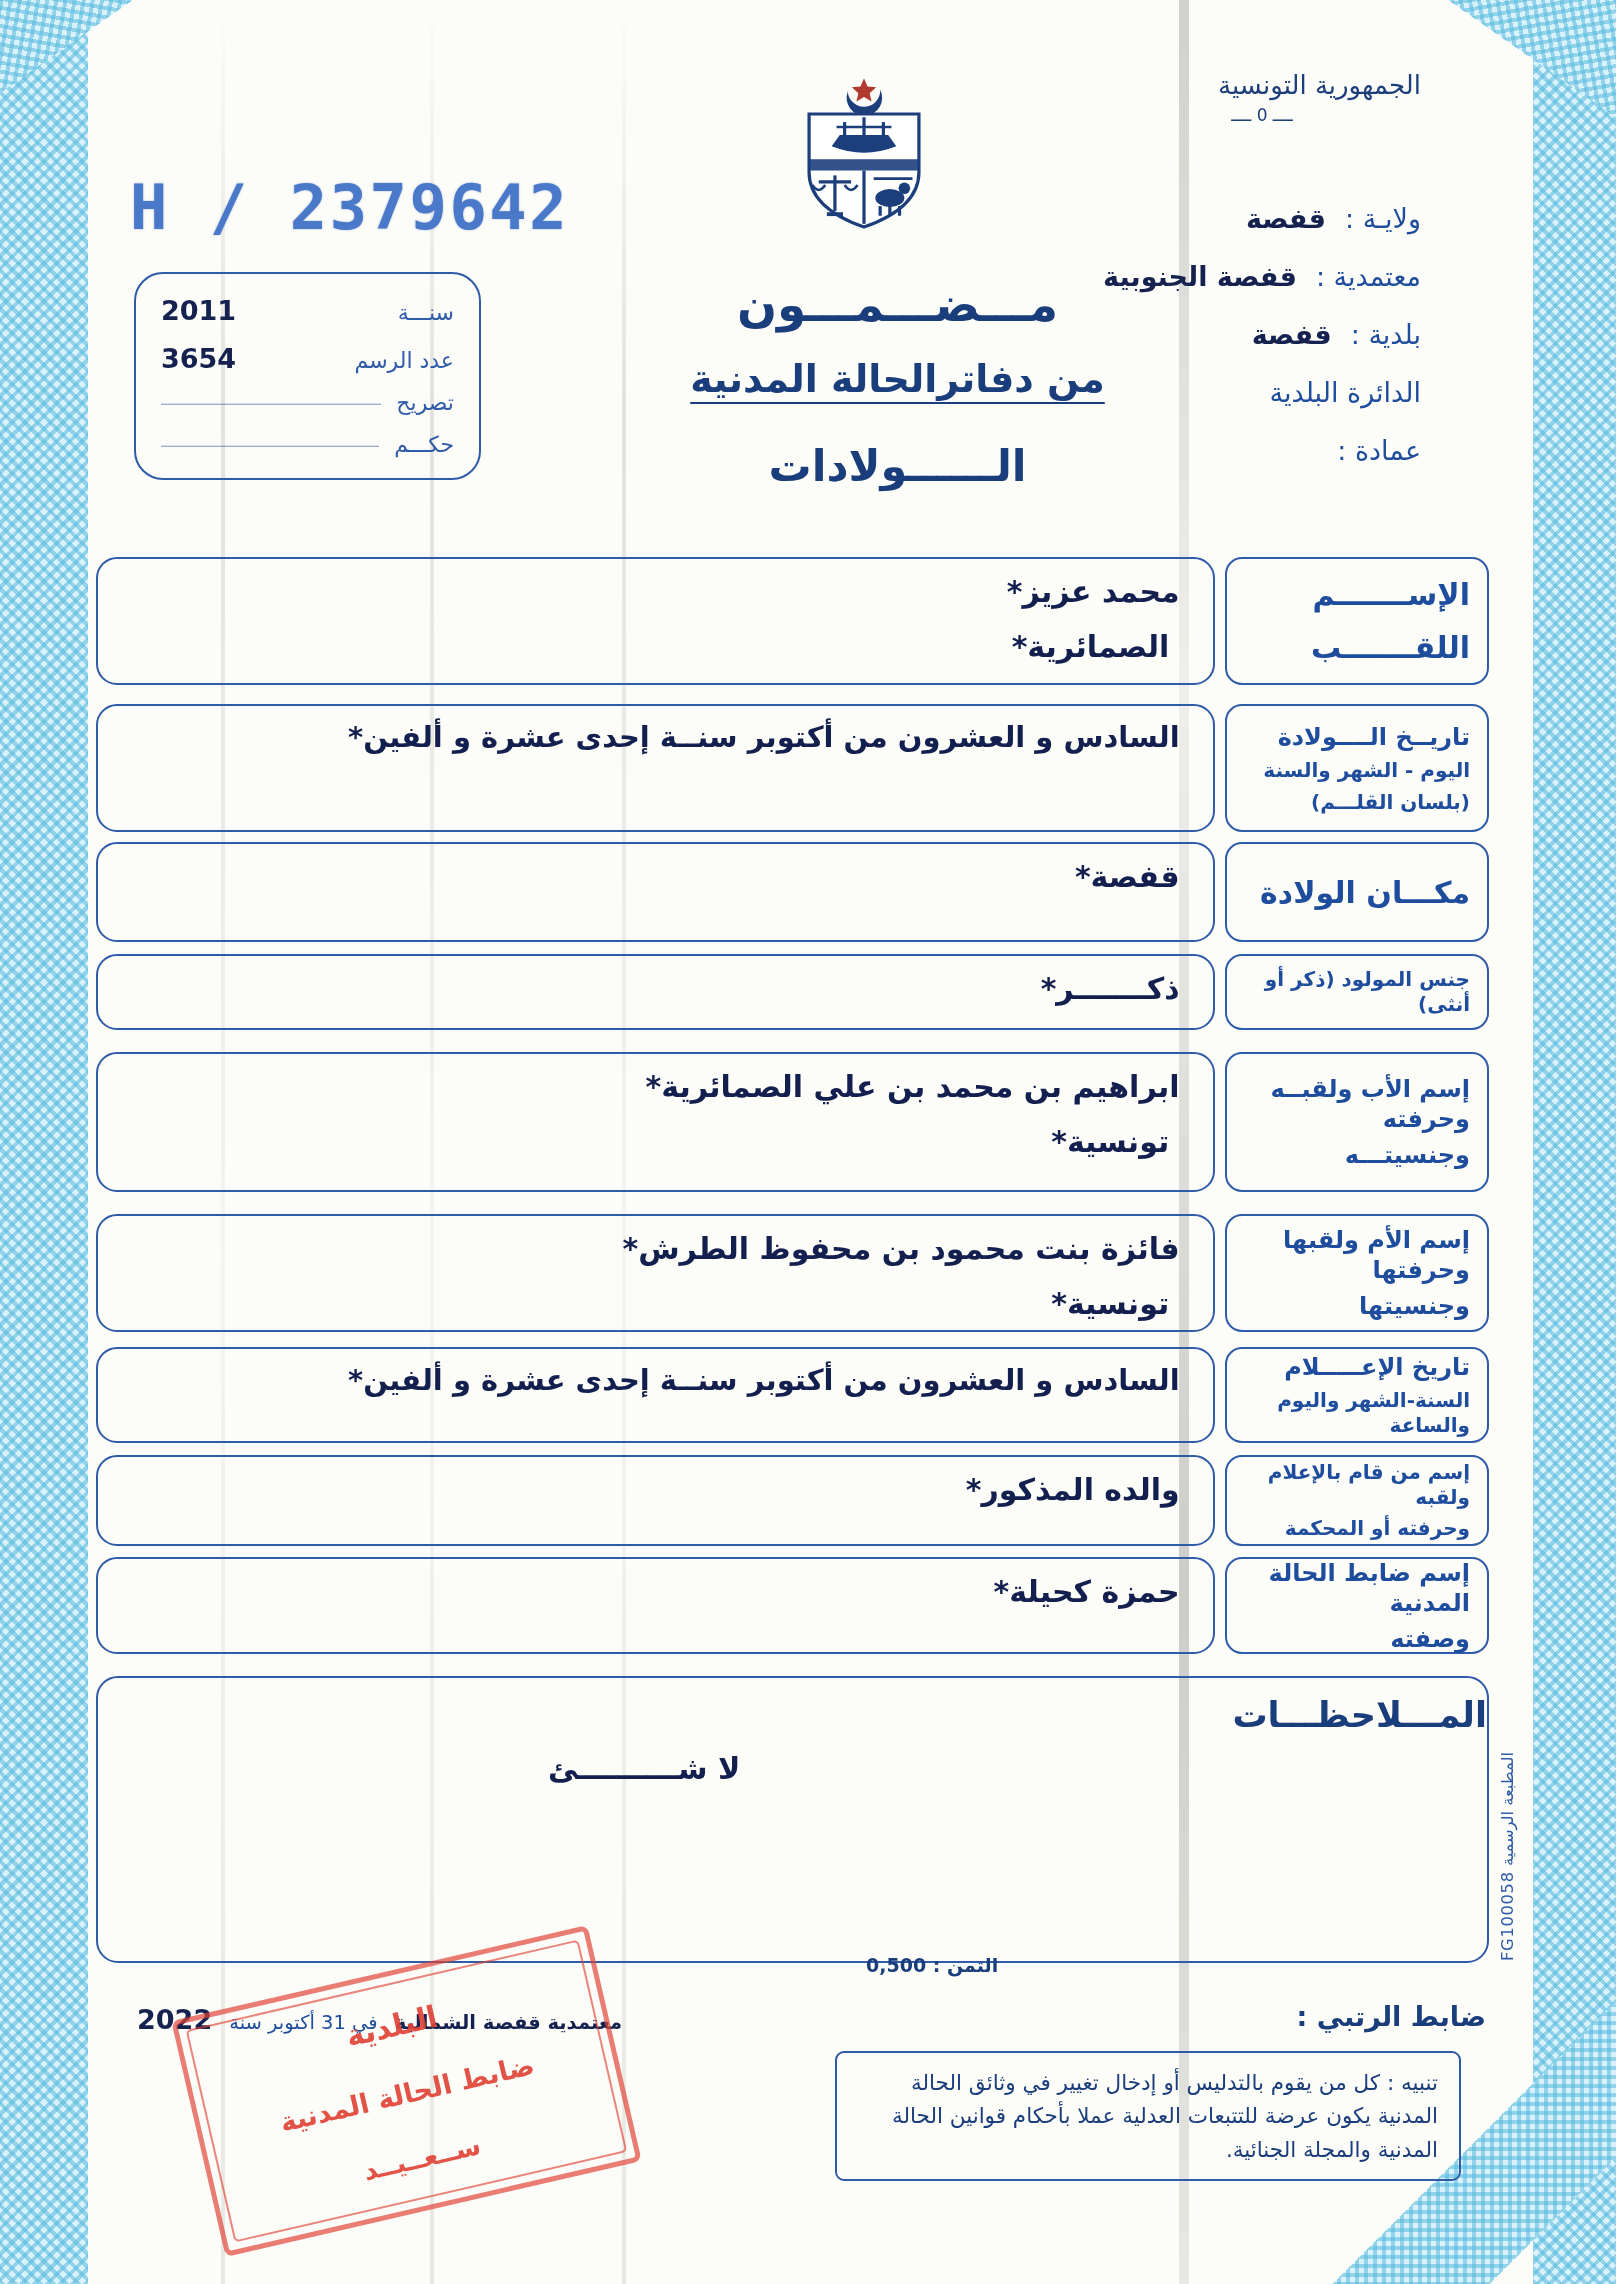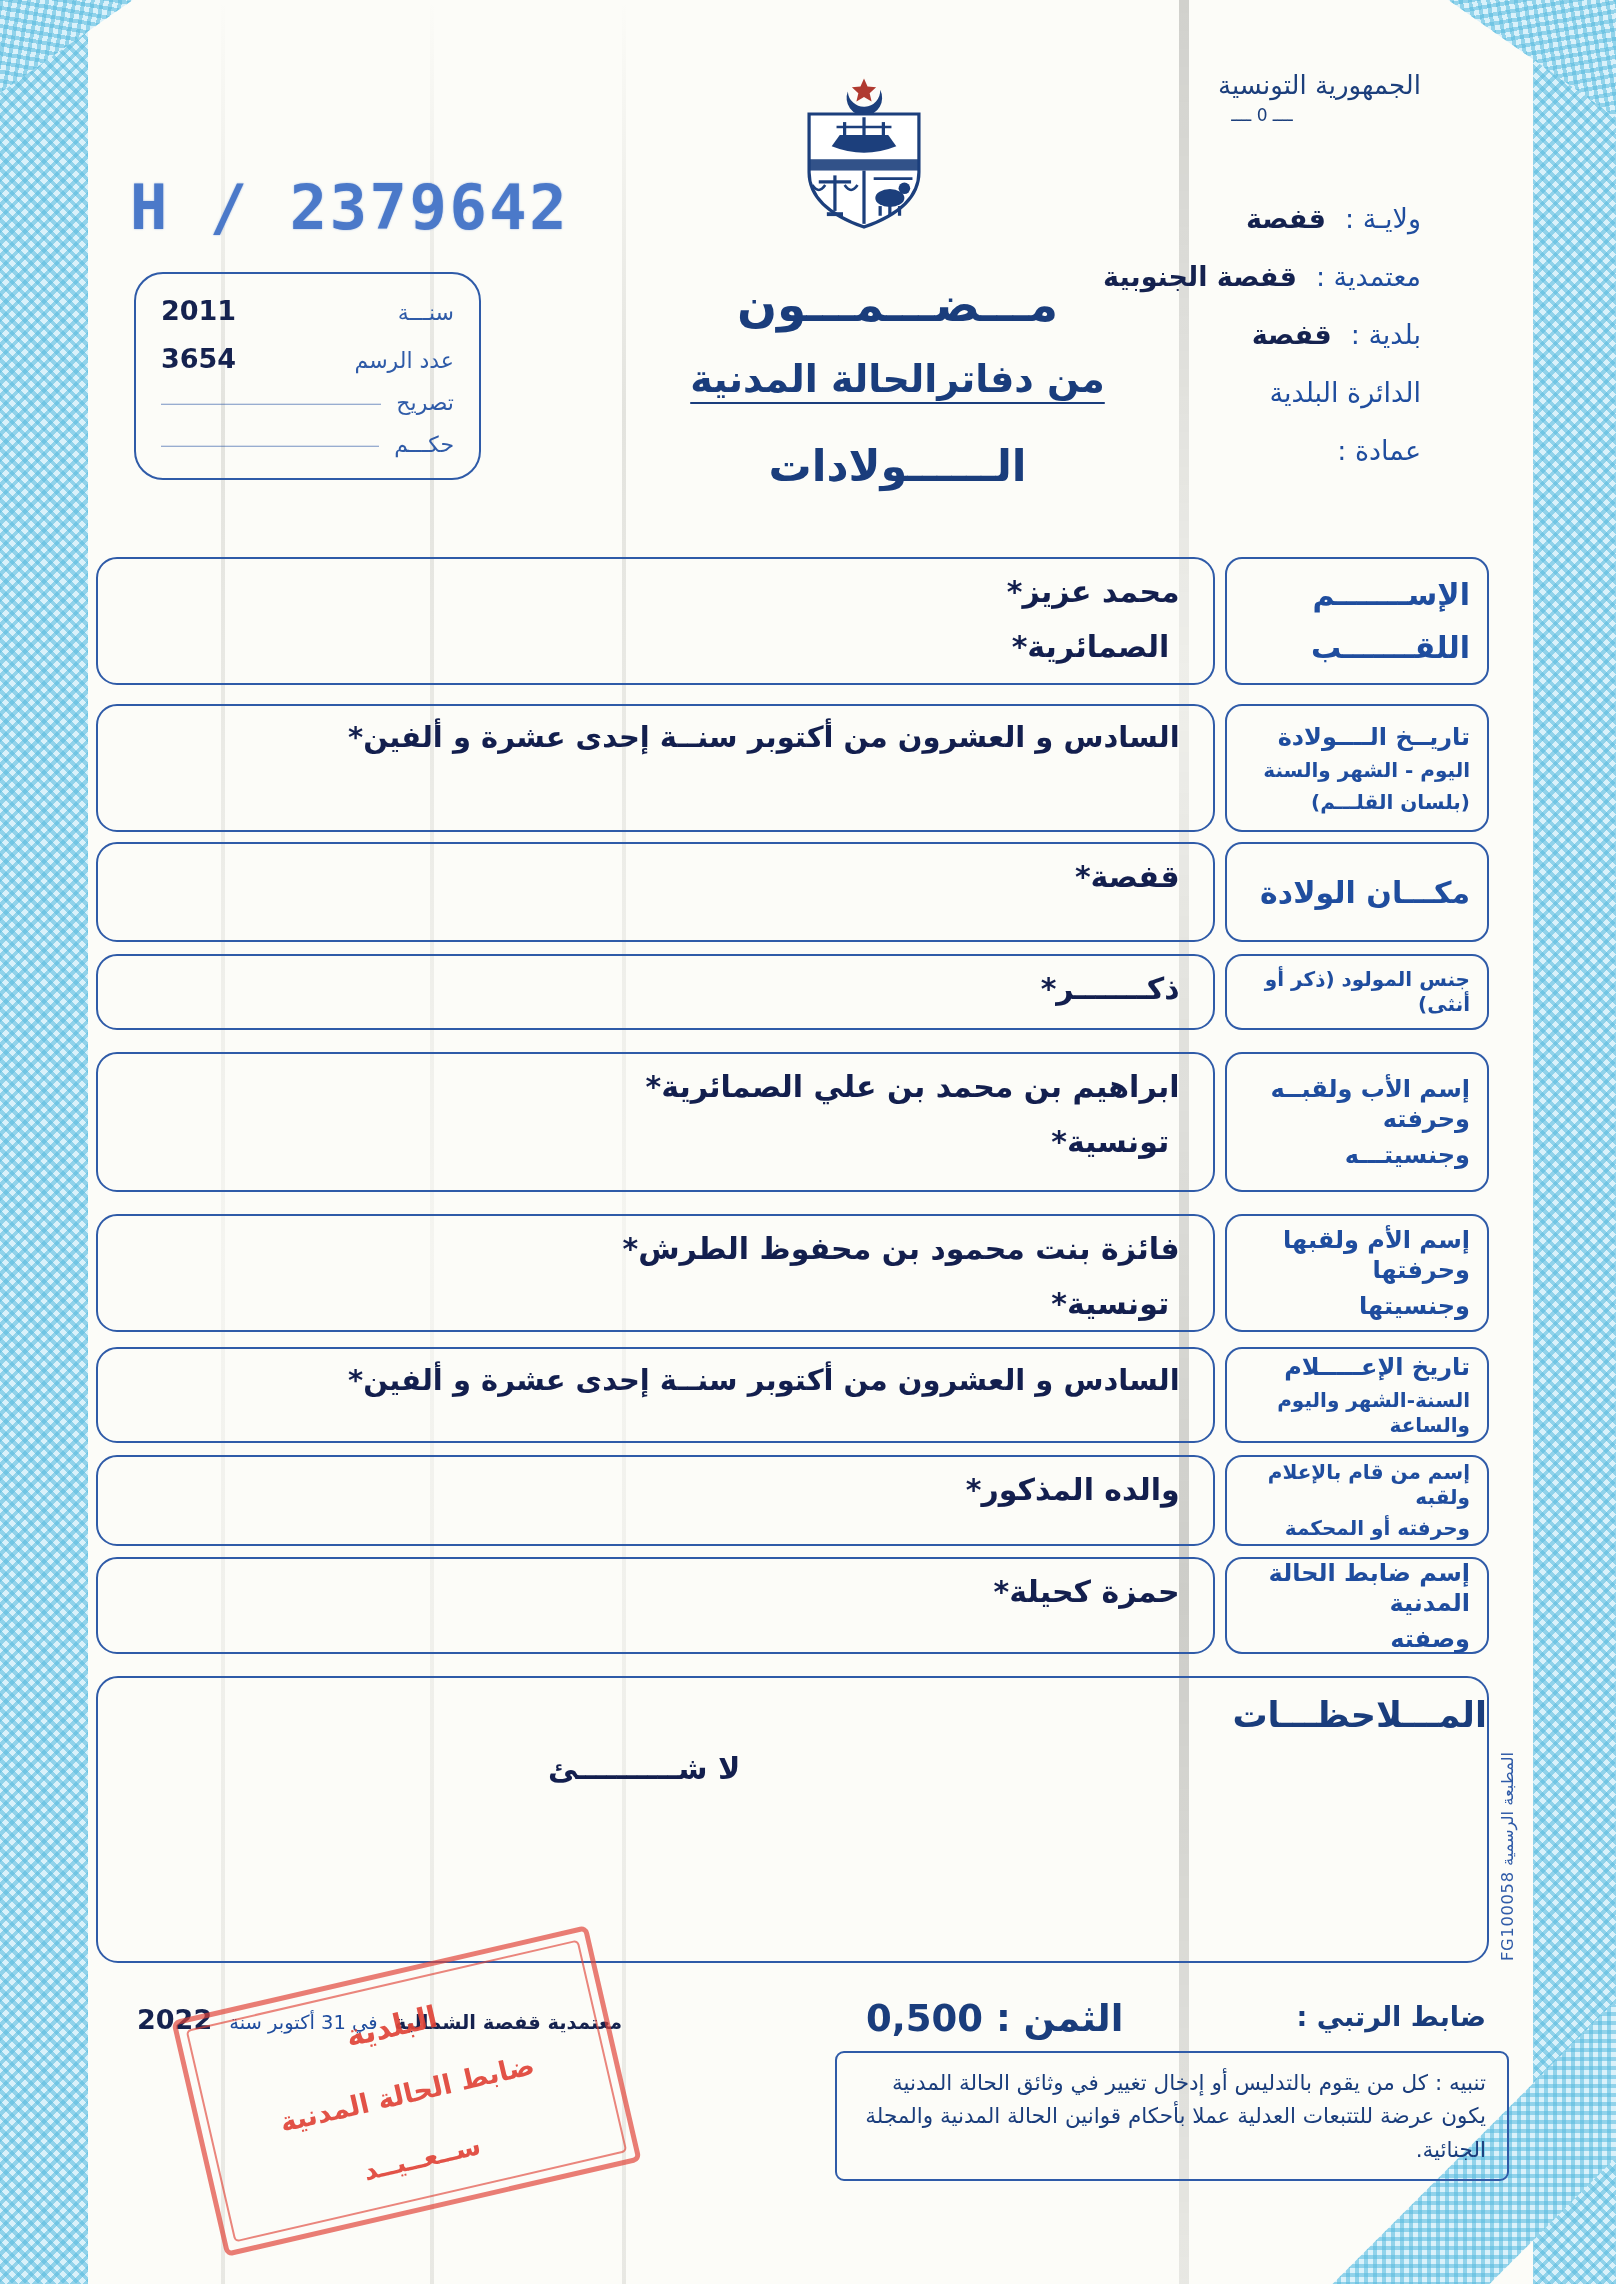--- a/index.html
+++ b/index.html
@@ -77,27 +77,27 @@
     flex:1;border:2px solid #2f5ba8;border-radius:21px;box-sizing:border-box;
     padding:13px 33px;text-align:right;color:#131f4e;font-weight:bold;font-size:30px;
   }
   .val{line-height:1.3;}
   .val2{margin-top:15.6px;margin-right:10.4px;}
   .notes{position:relative;height:287px;border:2px solid #2f5ba8;border-radius:22px;box-sizing:border-box;}
   .notes-title{position:absolute;top:17px;left:0;right:0;font-size:35px;font-weight:bold;color:#1a3d7c;}
   .notes-value{position:absolute;top:73px;left:450px;font-size:30px;font-weight:bold;color:#131f4e;}
   
   .ordinal{position:absolute;right:130px;top:2001px;font-size:27px;font-weight:bold;color:#1a3d7c;}
-  .price{position:absolute;left:866px;top:1997px;font-size:37px;font-weight:bold;color:#1a3d7c;}
+  .price{position:absolute;left:866px;top:1954px;font-size:19px;font-weight:bold;color:#1a3d7c;}
   .issue{position:absolute;left:137px;top:2004px;width:485px;display:flex;justify-content:space-between;align-items:baseline;}
   .issue-office{font-size:19.5px;font-weight:bold;color:#15224f;white-space:nowrap;}
   .issue-date{font-size:19.5px;color:#1f4d9e;white-space:nowrap;}
   .issue-year{font-size:27px;font-weight:bold;color:#15224f;}
   .warning{
-    position:absolute;left:835px;top:2051px;width:674px;min-height:106px;
+    position:absolute;left:835px;top:2051px;width:626px;min-height:106px;
     border:2px solid #2f5ba8;border-radius:9px;box-sizing:border-box;
     padding:13px 21px;font-size:21.5px;color:#1a3d7c;line-height:1.55;text-align:right;
   }
   .printer{
     position:absolute;right:99px;top:1752px;height:221px;
     writing-mode:vertical-rl;transform:rotate(180deg);
     font-size:16.3px;color:#2f5ba8;letter-spacing:0.7px;
   }
   .stamp{
     position:absolute;left:193px;top:1970px;width:427px;height:242px;

